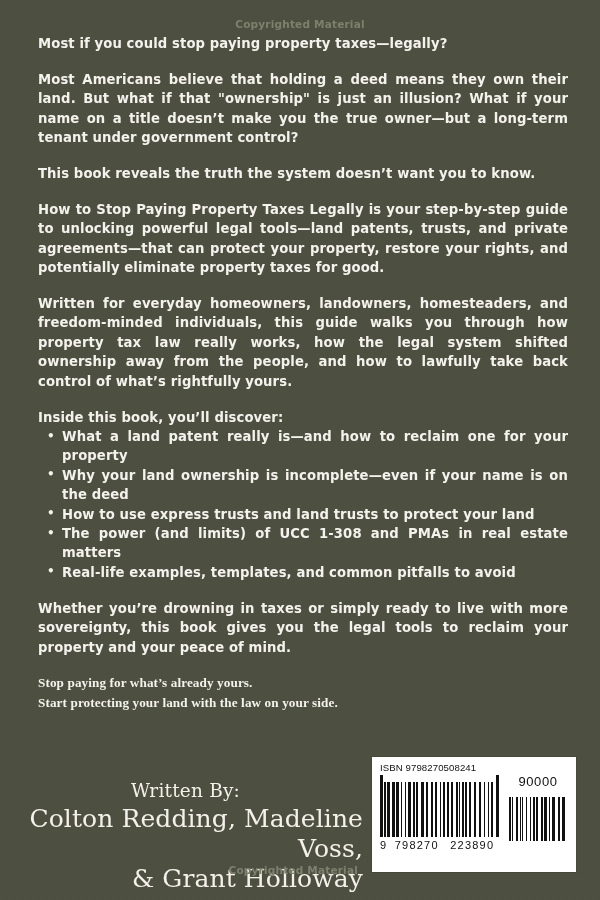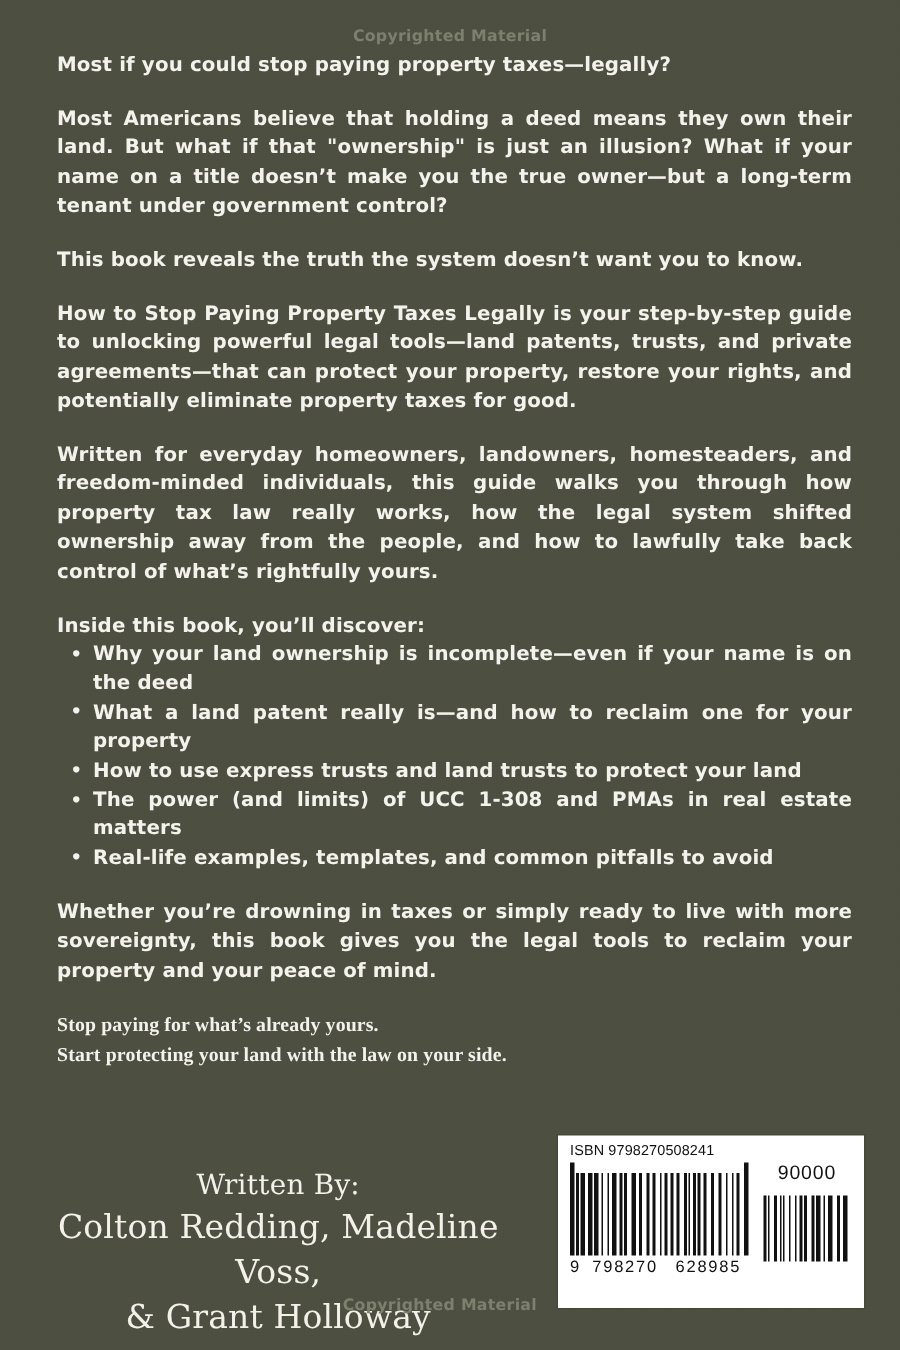--- a/index.html
+++ b/index.html
@@ -110,23 +110,24 @@
     text-align: center;
     color: #f3f1ea;
     font-family: "DejaVu Serif", serif;
   }
   .authors .written-by {
     font-size: 18.5px;
     line-height: 26px;
     letter-spacing: .2px;
   }
   .authors .names {
-    font-size: 22px;
+    font-size: 25px;
     line-height: 30px;
     letter-spacing: .1px;
+    text-align: right;
   }
   .authors .names .ln { display: block; }
 
   .barcode-box {
     position: absolute;
     left: 372px;
     top: 757px;
     width: 204px;
     height: 115px;
     background: #ffffff;
@@ -200,22 +201,22 @@
   <div class="watermark top">Copyrighted Material</div>
 
   <div class="body-copy">
     <p class="noj lede">Most if you could stop paying property taxes—legally?</p>
     <p>Most Americans believe that holding a deed means they own their land. But what if that "ownership" is just an illusion? What if your name on a title doesn’t make you the true owner—but a long-term tenant under government control?</p>
     <p class="noj">This book reveals the truth the system doesn’t want you to know.</p>
     <p>How to Stop Paying Property Taxes Legally is your step-by-step guide to unlocking powerful legal tools—land patents, trusts, and private agreements—that can protect your property, restore your rights, and potentially eliminate property taxes for good.</p>
     <p>Written for everyday homeowners, landowners, homesteaders, and freedom-minded individuals, this guide walks you through how property tax law really works, how the legal system shifted ownership away from the people, and how to lawfully take back control of what’s rightfully yours.</p>
     <p class="noj" style="margin-bottom:0">Inside this book, you’ll discover:</p>
     <ul class="features">
+      <li>What a land patent really is—and how to reclaim one for your property</li>
       <li>Why your land ownership is incomplete—even if your name is on the deed</li>
-      <li>What a land patent really is—and how to reclaim one for your property</li>
       <li>How to use express trusts and land trusts to protect your land</li>
       <li>The power (and limits) of UCC 1-308 and PMAs in real estate matters</li>
       <li>Real-life examples, templates, and common pitfalls to avoid</li>
     </ul>
     <p>Whether you’re drowning in taxes or simply ready to live with more sovereignty, this book gives you the legal tools to reclaim your property and your peace of mind.</p>
     <p class="noj signoff">
       <span class="ln">Stop paying for what’s already yours.</span>
       <span class="ln">Start protecting your land with the law on your side.</span>
     </p>
   </div>
@@ -290,21 +291,21 @@
             <span class="short" style="width: 1px;"></span>
             <span class="g" style="width: 2px;"></span>
             <span class="short" style="width: 2px;"></span>
             <span class="g" style="width: 3px;"></span>
             <span class="tall" style="width: 3px;"></span>
             <span class="g" style="width: 1px;"></span>
           </div>
         <div class="ean-digits">
           <span class="d0">9</span>
           <span class="grp">798270</span>
-          <span class="grp">628985</span>
+          <span class="grp">223890</span>
         </div>
       </div>
       <div class="ean-add">
         <div class="addon-price">90000</div>
         <div class="bars addon-bars" id="addon-bars">
             <span class="short" style="width: 2px;"></span>
             <span class="g" style="width: 1px;"></span>
             <span class="short" style="width: 1px;"></span>
             <span class="g" style="width: 3px;"></span>
             <span class="short" style="width: 2px;"></span>

